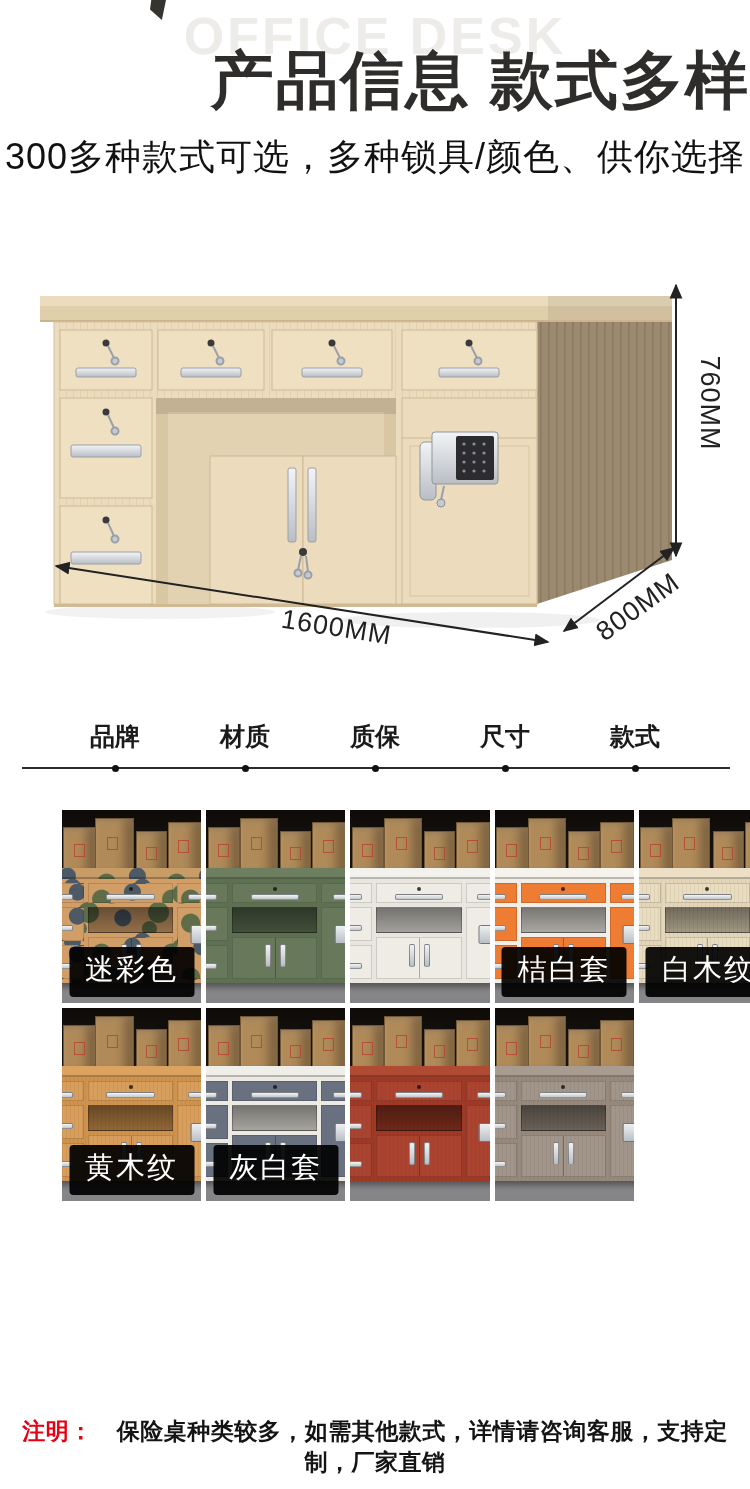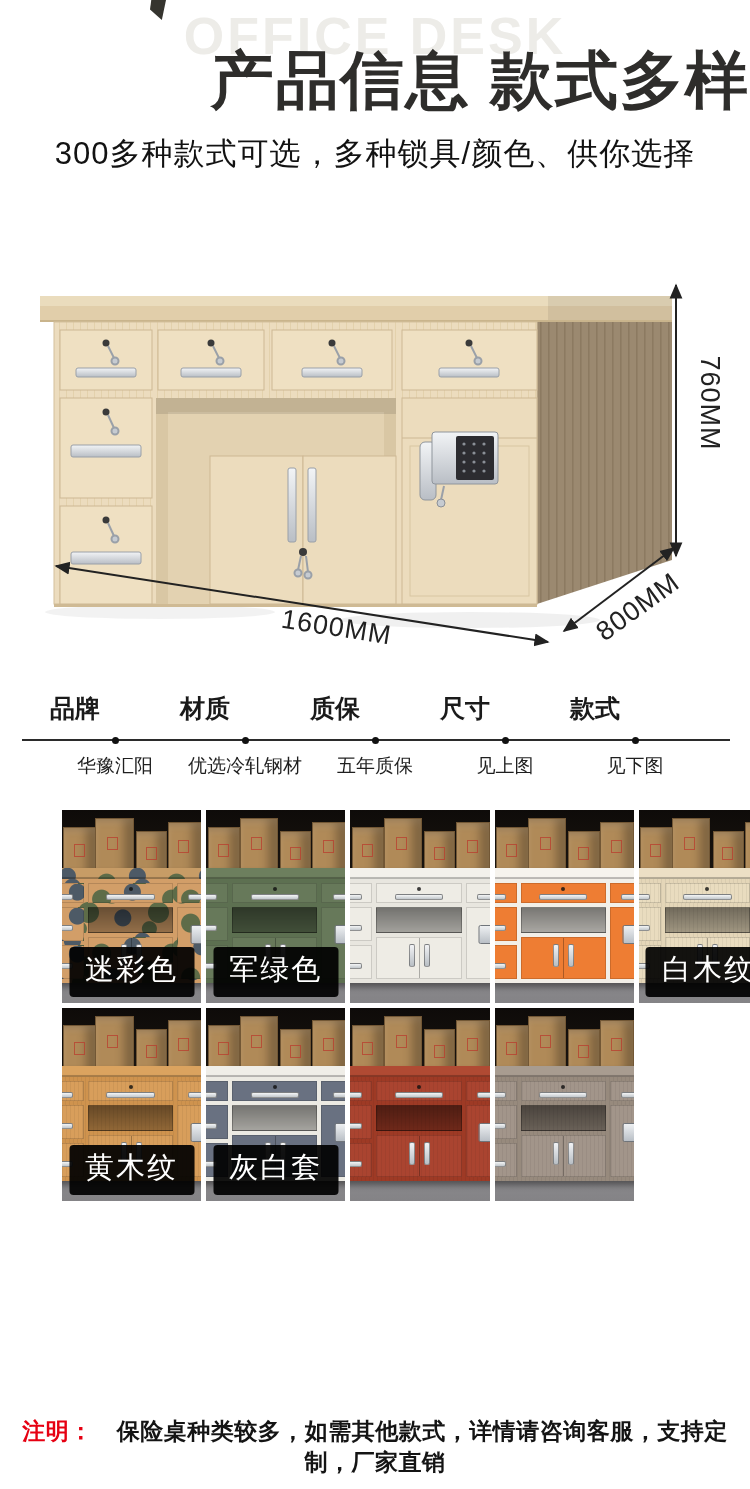--- a/index.html
+++ b/index.html
@@ -7,32 +7,32 @@
         font-family:"Liberation Sans","DejaVu Sans",sans-serif;}
 
   
   .watermark{position:absolute;top:6px;left:0;right:0;text-align:center;
              font-size:52px;font-weight:700;letter-spacing:3px;color:#edece8;white-space:nowrap;}
   .artifact{position:absolute;left:150px;top:0;width:16px;height:20px;background:#35342f;
             clip-path:polygon(8% 0,100% 0,74% 100%,0 48%);}
   .title{position:absolute;top:38px;left:0;right:0;text-align:right;
          font-size:63px;font-weight:700;color:#2e2d2b;letter-spacing:2px;white-space:nowrap;}
   .subtitle{position:absolute;top:133px;left:0;right:0;text-align:center;
-            font-size:31px;font-weight:500;color:#121212;letter-spacing:1px;}
+            font-size:36px;font-weight:500;color:#121212;letter-spacing:1px;}
 
   
   .hero{position:absolute;top:200px;left:0;width:750px;height:480px;}
   .hero svg{display:block;}
   .hero text{font-family:"Liberation Sans","DejaVu Sans",sans-serif;font-weight:500;
              letter-spacing:1px;fill:#222;}
 
   
   .specs{position:absolute;top:692px;left:0;right:0;}
   .spec-headers,.spec-values{width:650px;margin:0 auto;display:flex;}
-  .spec-headers > div{flex:1;text-align:left;font-size:25px;font-weight:700;color:#1a1a1a;}
+  .spec-headers > div{flex:1;text-align:center;font-size:25px;font-weight:700;color:#1a1a1a;margin-top:28px;}
   .spec-rule{position:relative;height:2px;background:#2b2b2b;margin:14px 20px 0 22px;}
   .spec-rule i{position:absolute;top:-2.5px;width:7px;height:7px;border-radius:50%;background:#111;}
   .spec-rule i:nth-of-type(1){left:89.5px;}
   .spec-rule i:nth-of-type(2){left:219.5px;}
   .spec-rule i:nth-of-type(3){left:349.5px;}
   .spec-rule i:nth-of-type(4){left:479.5px;}
   .spec-rule i:nth-of-type(5){left:609.5px;}
   .spec-values{margin-top:12px;}
   .spec-values > div{flex:1;text-align:center;font-size:19px;color:#1f1f1f;}
 
@@ -260,27 +260,20 @@
       <div>尺寸</div>
       <div>款式</div>
     </div>
     <div class="spec-rule">
         <i></i>
         <i></i>
         <i></i>
         <i></i>
         <i></i>
       </div>
-    <div class="spec-values">
-      <div>华豫汇阳</div>
-      <div>优选冷轧钢材</div>
-      <div>五年质保</div>
-      <div>见上图</div>
-      <div>见下图</div>
-    </div>
   </div>
 
   <div class="gallery" id="gallery">
     <div class="cell camo" style="--frame: #d29e68; --drawer: #d29e68; --top: #c79c66; --camoG: #5e6c48; --camoS: #4d5a66;">
       <div class="box b1"></div>
       <div class="box b2"></div>
       <div class="box b3"></div>
       <div class="box b4"></div>
       <div class="mini-desk">
         <div class="md-top"></div>
@@ -351,21 +344,20 @@
           <div class="md-col md-right">
             <div class="md-drawer md-topdrawer">
                 <div class="md-handle"></div>
               </div>
             <div class="md-door">
                 <div class="md-keypad"></div>
               </div>
           </div>
         </div>
       </div>
-      <div class="cell-label">军绿色</div>
     </div>
 
     <div class="cell flat" style="--frame: #e8e6df; --drawer: #eeece5; --top: #f3f1eb;">
       <div class="box b1"></div>
       <div class="box b2"></div>
       <div class="box b3"></div>
       <div class="box b4"></div>
       <div class="mini-desk">
         <div class="md-top"></div>
         <div class="md-body">
@@ -434,20 +426,21 @@
           <div class="md-col md-right">
             <div class="md-drawer md-topdrawer">
                 <div class="md-handle"></div>
               </div>
             <div class="md-door">
                 <div class="md-keypad"></div>
               </div>
           </div>
         </div>
       </div>
+      <div class="cell-label">桔白套</div>
     </div>
 
     <div class="cell wood" style="--frame: #e4d6b8; --drawer: #e9dcbf; --top: #ecdfc5;">
       <div class="box b1"></div>
       <div class="box b2"></div>
       <div class="box b3"></div>
       <div class="box b4"></div>
       <div class="mini-desk">
         <div class="md-top"></div>
         <div class="md-body">

